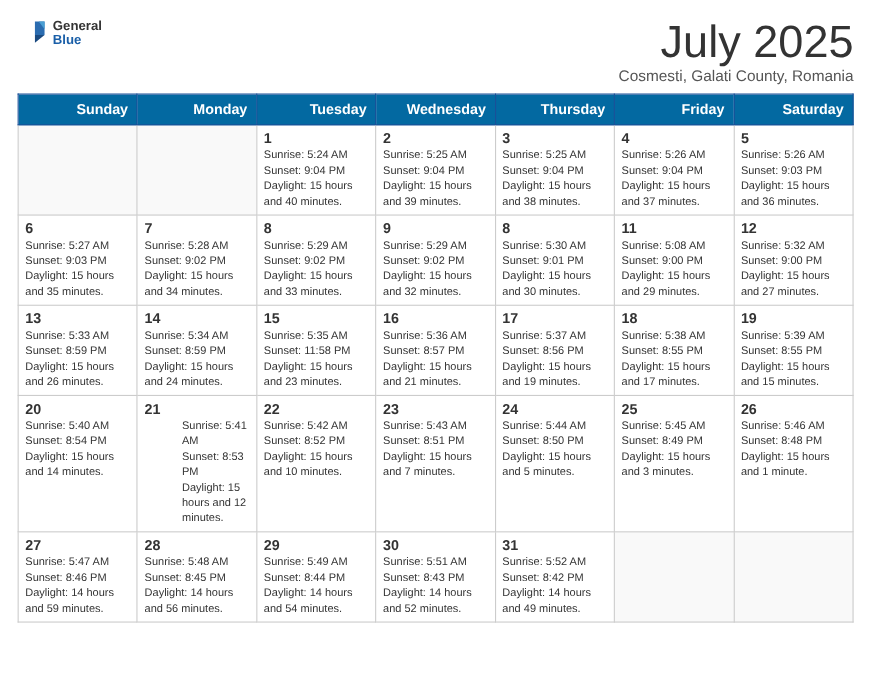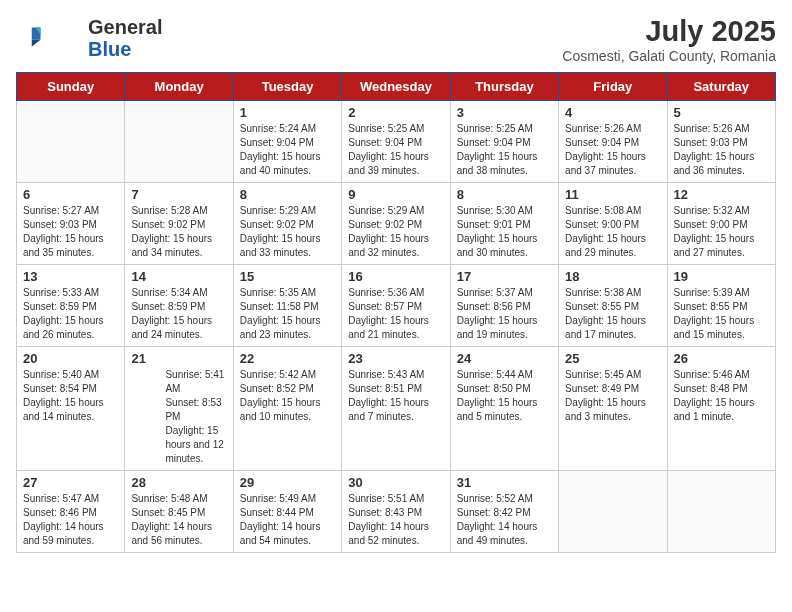--- a/index.html
+++ b/index.html
@@ -15,53 +15,52 @@
       justify-content: space-between;
       align-items: flex-start;
       margin-bottom: 8px;
     }
     .logo {
       display: flex;
       align-items: center;
       gap: 4px;
     }
     .logo-text {
-      font-size: 20px;
+      font-size: 12px;
       font-weight: bold;
       line-height: 1.1;
-      margin-left: 40px;
     }
     .logo-general { color: #333; }
     .logo-blue { color: #1a5fa8; }
     .logo-icon {
       width: 28px;
       height: 28px;
     }
     .title-block {
       text-align: right;
     }
     .month-title {
-      font-size: 29px;
-      font-weight: bold;
+      font-size: 41px;
+      font-weight: normal;
       color: #333;
       line-height: 1.1;
     }
     .subtitle {
       font-size: 14px;
       color: #555;
     }
     .calendar {
       width: 100%;
       border-collapse: collapse;
       border: 1px solid #ccc;
     }
     .calendar th {
-      background: #b91c1c;
+      background: #0369a1;
       color: #fff;
-      text-align: center;
+      text-align: right;
       padding: 6px 8px;
       font-size: 13px;
       font-weight: bold;
       border: 1px solid #1a5098;
     }
     .calendar td {
       border: 1px solid #ccc;
       vertical-align: top;
       padding: 4px 6px;
       width: calc(100% / 7);

